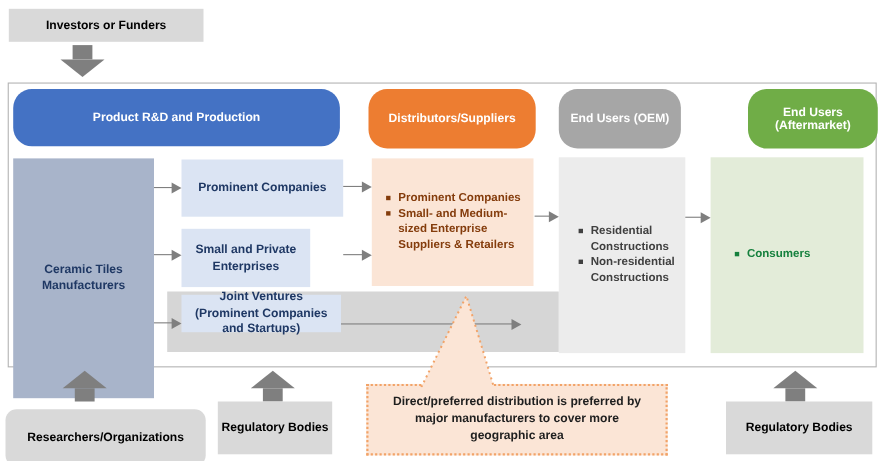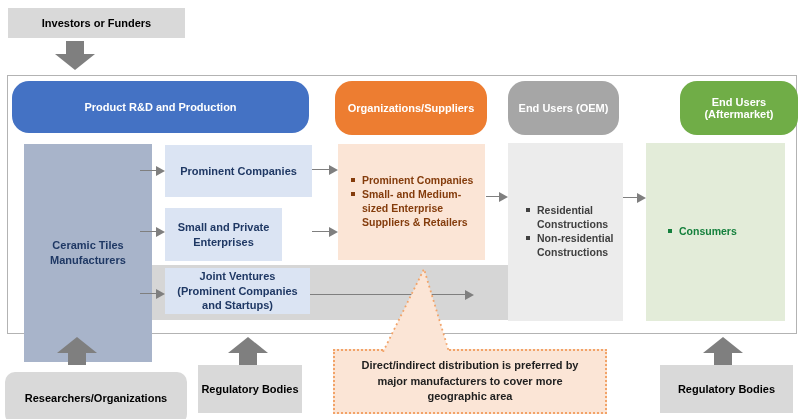--- a/index.html
+++ b/index.html
@@ -61,41 +61,41 @@
     <div class="shaft"></div>
       <div class="tri"></div>
   </div>
 
   <div class="abs chain" style="left:7px;top:75px;width:788px;height:257px;"></div>
 
   <div class="abs hdr hdr-production center" style="left:12px;top:81px;width:297px;height:52px;">
     <span>Product R&amp;D and Production</span>
   </div>
   <div class="abs hdr hdr-distributors center" style="left:335px;top:81px;width:152px;height:54px;">
-    <span>Organizations/Suppliers</span>
+    <span>Distributors/Suppliers</span>
   </div>
   <div class="abs hdr hdr-oem center" style="left:508px;top:81px;width:111px;height:54px;">
     <span>End Users (OEM)</span>
   </div>
   <div class="abs hdr hdr-aftermarket center" style="left:680px;top:81px;width:118px;height:54px;">
     <span>End Users (Aftermarket)</span>
   </div>
 
   <div class="abs band" style="left:152px;top:265px;width:356px;height:55px;"></div>
 
-  <div class="abs mfr center" style="left:24px;top:144px;width:128px;height:218px;padding:0 18px;box-sizing:border-box;">
+  <div class="abs mfr center" style="left:12px;top:144px;width:128px;height:218px;padding:0 18px;box-sizing:border-box;">
     <span>Ceramic Tiles Manufacturers</span>
   </div>
   <div class="abs ltblue center" style="left:165px;top:145px;width:147px;height:52px;">
     <span>Prominent Companies</span>
   </div>
   <div class="abs ltblue center" style="left:165px;top:208px;width:117px;height:53px;">
     <span>Small and Private Enterprises</span>
   </div>
-  <div class="abs ltblue center" style="left:165px;top:268px;width:145px;height:46px;">
+  <div class="abs ltblue center" style="left:165px;top:268px;width:145px;height:34px;">
     <span>Joint Ventures (Prominent Companies and Startups)</span>
   </div>
 
   <div class="abs peach" style="left:338px;top:144px;width:147px;height:116px;">
     <div class="blist" style="padding:0 6px 0 13px;">
       <div class="bitem">
         <span class="sq"></span>
         <span>Prominent Companies</span>
       </div>
       <div class="bitem">
@@ -177,20 +177,20 @@
     <span>Researchers/Organizations</span>
   </div>
   <div class="abs ext-box center" style="left:198px;top:365px;width:104px;height:48px;">
     <span>Regulatory Bodies</span>
   </div>
   <div class="abs ext-box center" style="left:660px;top:365px;width:133px;height:48px;">
     <span>Regulatory Bodies</span>
   </div>
 
   <div class="abs callout center" style="left:333px;top:349px;width:274px;height:65px;">
-    <span>Direct/indirect distribution is preferred by major manufacturers to cover more geographic area</span>
+    <span>Direct/preferred distribution is preferred by major manufacturers to cover more geographic area</span>
   </div>
   <svg class="abs" style="left:381px;top:268px;" width="70" height="84" viewBox="0 0 70 84">
     <polygon points="43,1 2,84 68,84" fill="#fbe5d6"></polygon>
     <path d="M2,84 L43,1 L68,84" fill="none" stroke="#f2a368" stroke-width="1.8" stroke-dasharray="1.8,3.2"></path>
   </svg>
 
 </div>
 
 </body></html>

